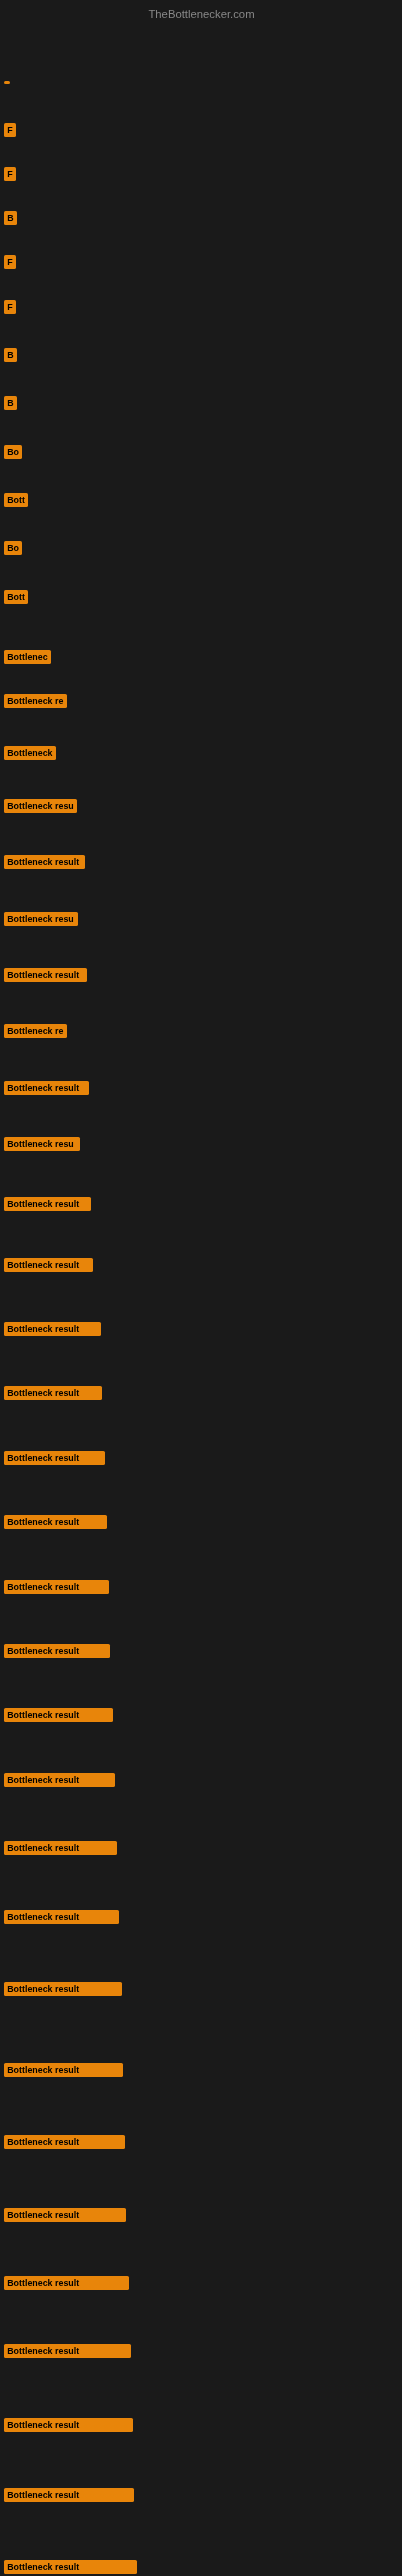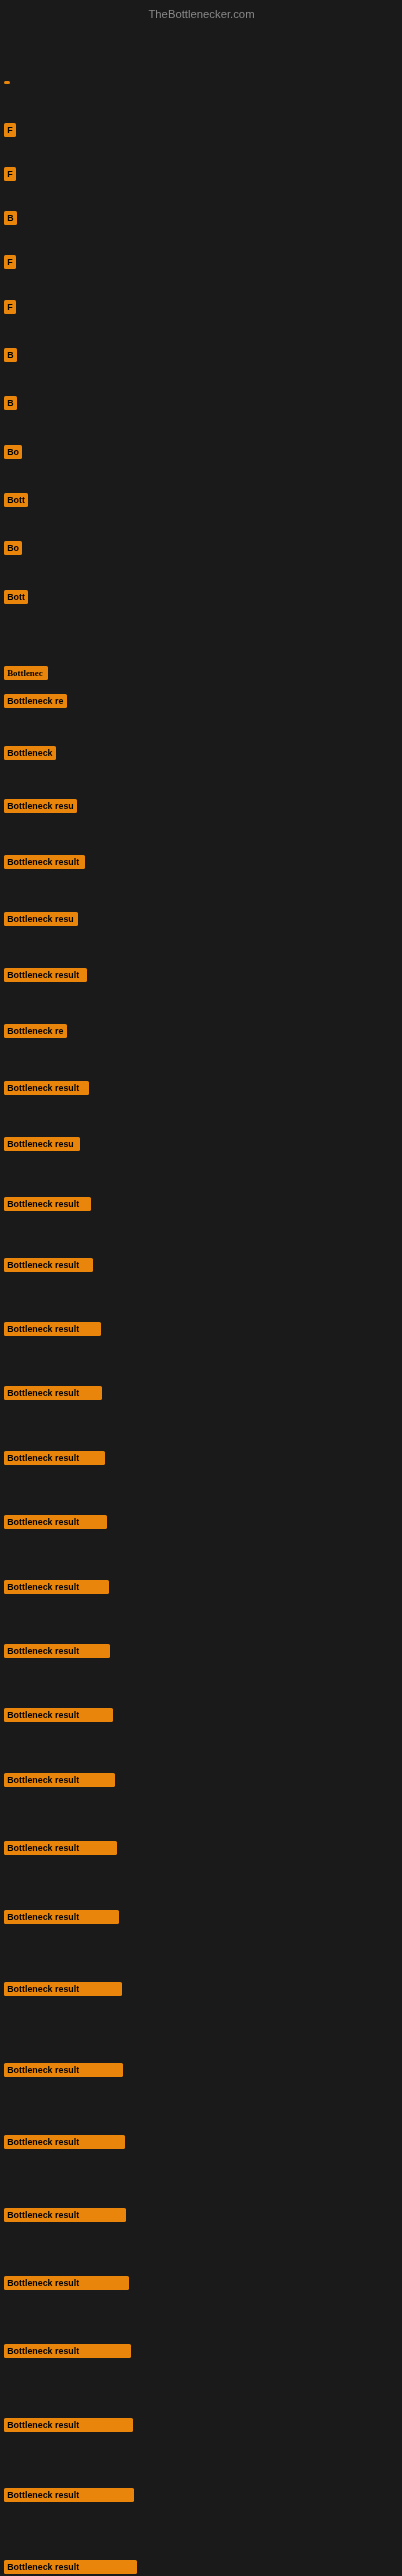--- a/index.html
+++ b/index.html
@@ -38,21 +38,21 @@
     <div style="position: absolute; top: 141px; left: 4px;"><span style="display: inline-block; background-color: rgb(232, 133, 10); color: rgb(0, 0, 0); font-weight: bold; font-size: 8.9px; padding: 1.6px 3.2px; border-radius: 1.6px; white-space: nowrap; min-width: 7.2px;">F</span></div>
     <div style="position: absolute; top: 185px; left: 4px;"><span style="display: inline-block; background-color: rgb(232, 133, 10); color: rgb(0, 0, 0); font-weight: bold; font-size: 8.9px; padding: 1.6px 3.2px; border-radius: 1.6px; white-space: nowrap; min-width: 7.2px;">B</span></div>
     <div style="position: absolute; top: 229px; left: 4px;"><span style="display: inline-block; background-color: rgb(232, 133, 10); color: rgb(0, 0, 0); font-weight: bold; font-size: 8.9px; padding: 1.6px 3.2px; border-radius: 1.6px; white-space: nowrap; min-width: 8px;">F</span></div>
     <div style="position: absolute; top: 274px; left: 4px;"><span style="display: inline-block; background-color: rgb(232, 133, 10); color: rgb(0, 0, 0); font-weight: bold; font-size: 8.9px; padding: 1.6px 3.2px; border-radius: 1.6px; white-space: nowrap; min-width: 8.9px;">F</span></div>
     <div style="position: absolute; top: 322px; left: 4px;"><span style="display: inline-block; background-color: rgb(232, 133, 10); color: rgb(0, 0, 0); font-weight: bold; font-size: 8.9px; padding: 1.6px 3.2px; border-radius: 1.6px; white-space: nowrap; min-width: 9.7px;">B</span></div>
     <div style="position: absolute; top: 370px; left: 4px;"><span style="display: inline-block; background-color: rgb(232, 133, 10); color: rgb(0, 0, 0); font-weight: bold; font-size: 8.9px; padding: 1.6px 3.2px; border-radius: 1.6px; white-space: nowrap; min-width: 11.3px;">B</span></div>
     <div style="position: absolute; top: 419px; left: 4px;"><span style="display: inline-block; background-color: rgb(232, 133, 10); color: rgb(0, 0, 0); font-weight: bold; font-size: 8.9px; padding: 1.6px 3.2px; border-radius: 1.6px; white-space: nowrap; min-width: 14.5px;">Bo</span></div>
     <div style="position: absolute; top: 467px; left: 4px;"><span style="display: inline-block; background-color: rgb(232, 133, 10); color: rgb(0, 0, 0); font-weight: bold; font-size: 8.9px; padding: 1.6px 3.2px; border-radius: 1.6px; white-space: nowrap; min-width: 20px;">Bott</span></div>
     <div style="position: absolute; top: 515px; left: 4px;"><span style="display: inline-block; background-color: rgb(232, 133, 10); color: rgb(0, 0, 0); font-weight: bold; font-size: 8.9px; padding: 1.6px 3.2px; border-radius: 1.6px; white-space: nowrap; min-width: 17.7px;">Bo</span></div>
     <div style="position: absolute; top: 564px; left: 4px;"><span style="display: inline-block; background-color: rgb(232, 133, 10); color: rgb(0, 0, 0); font-weight: bold; font-size: 8.9px; padding: 1.6px 3.2px; border-radius: 1.6px; white-space: nowrap; min-width: 21px;">Bott</span></div>
-    <div style="position: absolute; top: 640px; left: 4px; font-family: Liberation Serif, serif;"><span style="display: inline-block; background-color: rgb(232, 133, 10); color: rgb(0, 0, 0); font-weight: bold; font-size: 8.9px; padding: 1.6px 3.2px; border-radius: 1.6px; white-space: nowrap; min-width: 44px;">Bottlenec</span></div>
+    <div style="position: absolute; top: 624px; left: 4px;"><span style="display: inline-block; background-color: rgb(232, 133, 10); color: rgb(0, 0, 0); font-weight: bold; font-size: 8.9px; padding: 1.6px 3.2px; border-radius: 1.6px; white-space: nowrap; min-width: 44px;">Bottlenec</span></div>
     <div style="position: absolute; top: 668px; left: 4px;"><span style="display: inline-block; background-color: rgb(232, 133, 10); color: rgb(0, 0, 0); font-weight: bold; font-size: 8.9px; padding: 1.6px 3.2px; border-radius: 1.6px; white-space: nowrap; min-width: 60px;">Bottleneck re</span></div>
     <div style="position: absolute; top: 720px; left: 4px;"><span style="display: inline-block; background-color: rgb(232, 133, 10); color: rgb(0, 0, 0); font-weight: bold; font-size: 8.9px; padding: 1.6px 3.2px; border-radius: 1.6px; white-space: nowrap; min-width: 52px;">Bottleneck</span></div>
     <div style="position: absolute; top: 773px; left: 4px;"><span style="display: inline-block; background-color: rgb(232, 133, 10); color: rgb(0, 0, 0); font-weight: bold; font-size: 8.9px; padding: 1.6px 3.2px; border-radius: 1.6px; white-space: nowrap; min-width: 72px;">Bottleneck resu</span></div>
     <div style="position: absolute; top: 829px; left: 4px;"><span style="display: inline-block; background-color: rgb(232, 133, 10); color: rgb(0, 0, 0); font-weight: bold; font-size: 8.9px; padding: 1.6px 3.2px; border-radius: 1.6px; white-space: nowrap; min-width: 81px;">Bottleneck result</span></div>
     <div style="position: absolute; top: 886px; left: 4px;"><span style="display: inline-block; background-color: rgb(232, 133, 10); color: rgb(0, 0, 0); font-weight: bold; font-size: 8.9px; padding: 1.6px 3.2px; border-radius: 1.6px; white-space: nowrap; min-width: 74px;">Bottleneck resu</span></div>
     <div style="position: absolute; top: 942px; left: 4px;"><span style="display: inline-block; background-color: rgb(232, 133, 10); color: rgb(0, 0, 0); font-weight: bold; font-size: 8.9px; padding: 1.6px 3.2px; border-radius: 1.6px; white-space: nowrap; min-width: 83px;">Bottleneck result</span></div>
     <div style="position: absolute; top: 998px; left: 4px;"><span style="display: inline-block; background-color: rgb(232, 133, 10); color: rgb(0, 0, 0); font-weight: bold; font-size: 8.9px; padding: 1.6px 3.2px; border-radius: 1.6px; white-space: nowrap; min-width: 63px;">Bottleneck re</span></div>
     <div style="position: absolute; top: 1055px; left: 4px;"><span style="display: inline-block; background-color: rgb(232, 133, 10); color: rgb(0, 0, 0); font-weight: bold; font-size: 8.9px; padding: 1.6px 3.2px; border-radius: 1.6px; white-space: nowrap; min-width: 85px;">Bottleneck result</span></div>
     <div style="position: absolute; top: 1111px; left: 4px;"><span style="display: inline-block; background-color: rgb(232, 133, 10); color: rgb(0, 0, 0); font-weight: bold; font-size: 8.9px; padding: 1.6px 3.2px; border-radius: 1.6px; white-space: nowrap; min-width: 76px;">Bottleneck resu</span></div>
     <div style="position: absolute; top: 1171px; left: 4px;"><span style="display: inline-block; background-color: rgb(232, 133, 10); color: rgb(0, 0, 0); font-weight: bold; font-size: 8.9px; padding: 1.6px 3.2px; border-radius: 1.6px; white-space: nowrap; min-width: 87px;">Bottleneck result</span></div>

